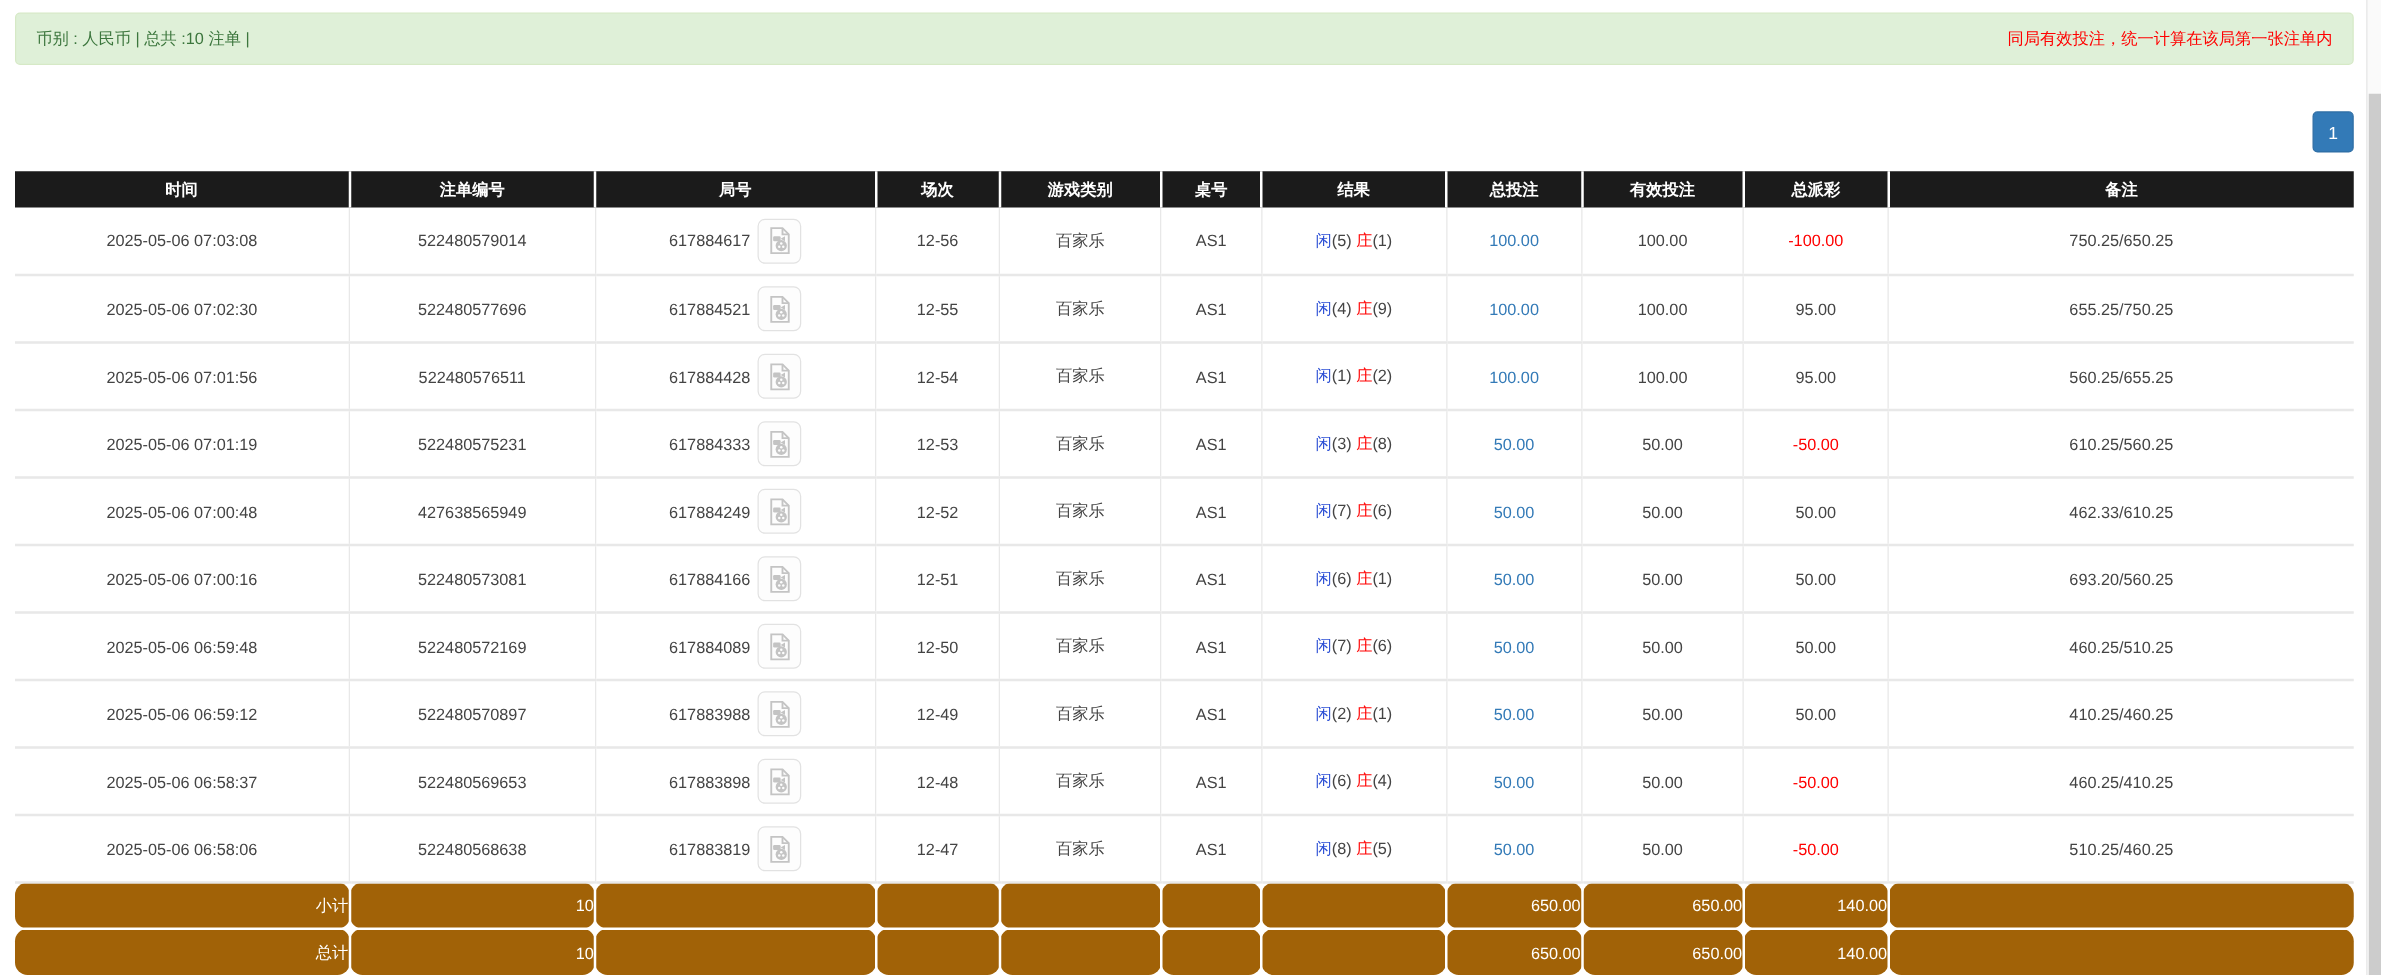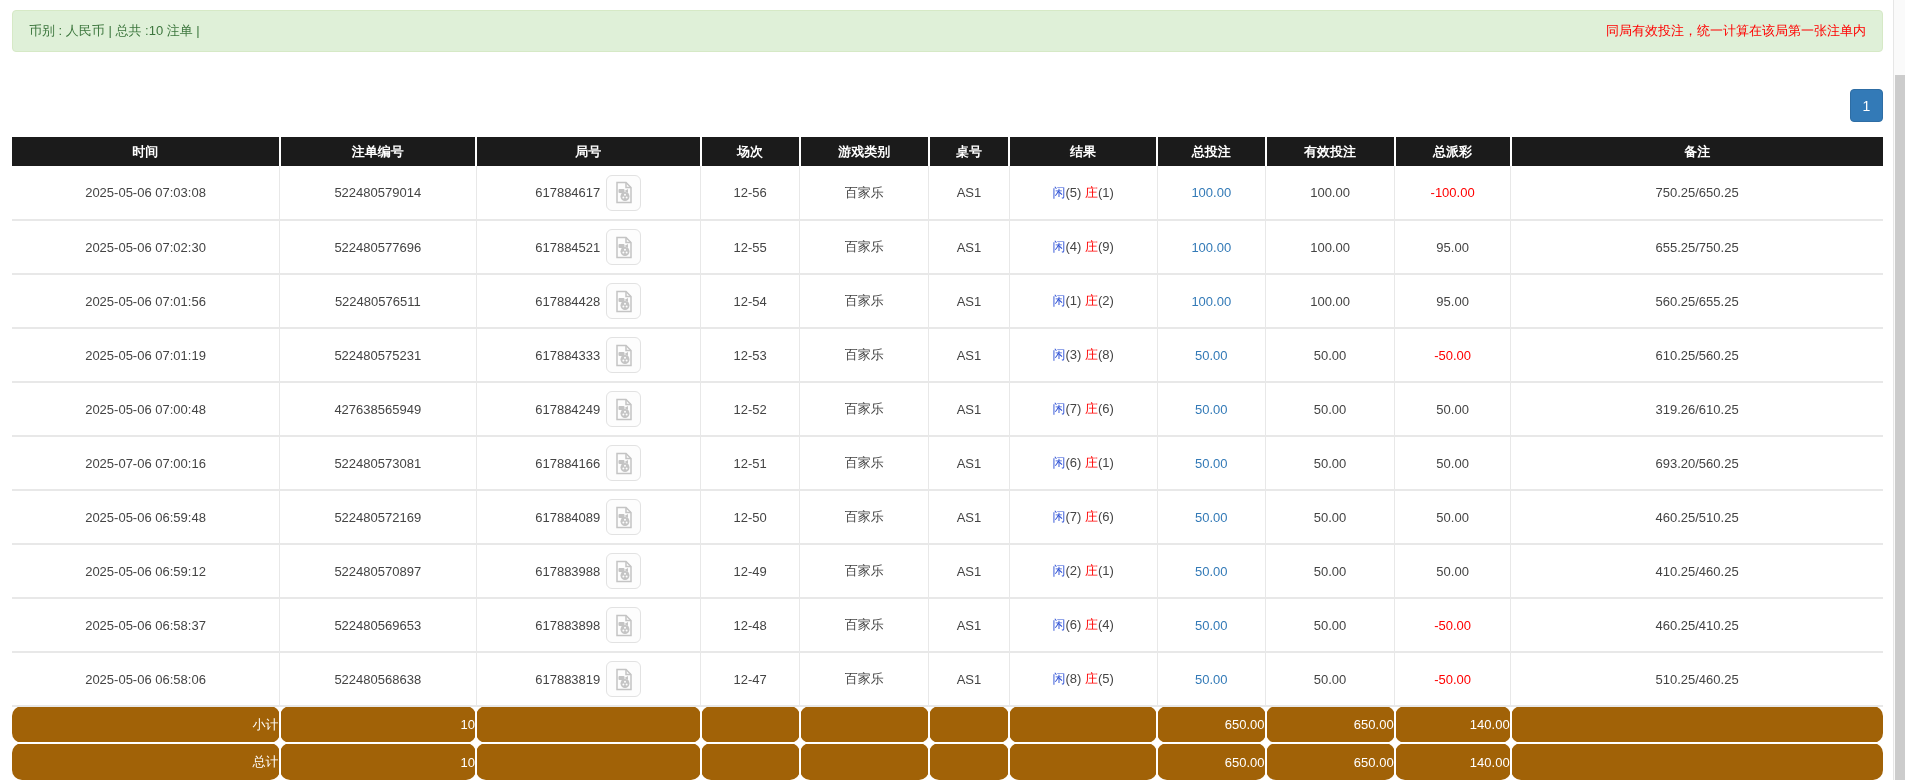--- a/index.html
+++ b/index.html
@@ -313,25 +313,25 @@
     <td>AS1</td>
     <td>
       <span class="player">闲</span><span>(7)</span>
       <span class="banker">庄</span><span>(6)</span>
     </td>
     <td>
       <span class="blue-link">50.00</span>
     </td>
     <td>50.00</td>
     <td>50.00</td>
-    <td>319.26/610.25</td>
-  </tr>
-
-  <tr>
-    <td>2025-07-06 07:00:16</td>
+    <td>462.33/610.25</td>
+  </tr>
+
+  <tr>
+    <td>2025-05-06 07:00:16</td>
     <td>522480573081</td>
     <td>
       <span class="round-cell-inner">
         <span>617884166</span>
         <span class="video-btn">
           <svg width="20" height="23" viewBox="0 0 20 23">
             <path d="M3 1.5 h9 l5 5 v15 h-14 z" fill="none" stroke="#c4c4c4" stroke-width="1.5"></path>
             <path d="M12 1.5 v5 h5" fill="none" stroke="#c4c4c4" stroke-width="1.5"></path>
             <rect x="4.5" y="8" width="6" height="4" rx="1" fill="#c4c4c4"></rect>
             <path d="M10.5 10 l3.5 -2 v4 z" fill="#c4c4c4"></path>

